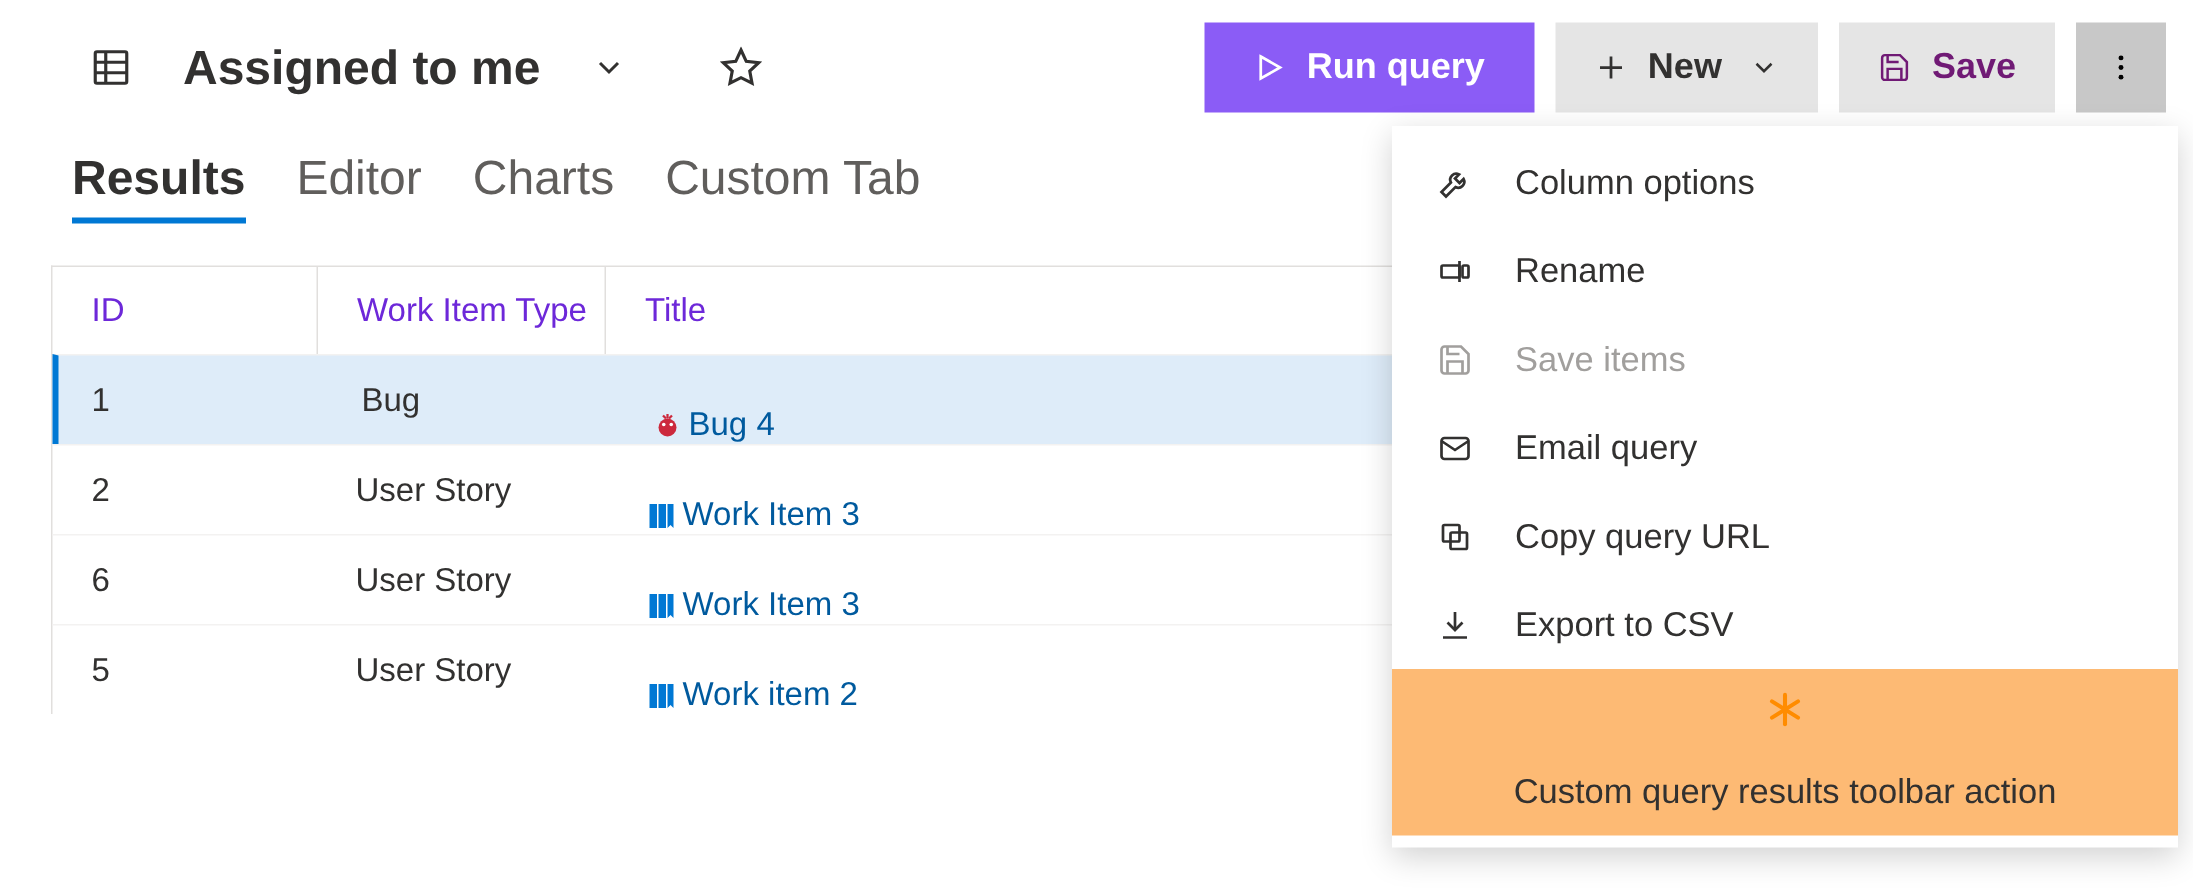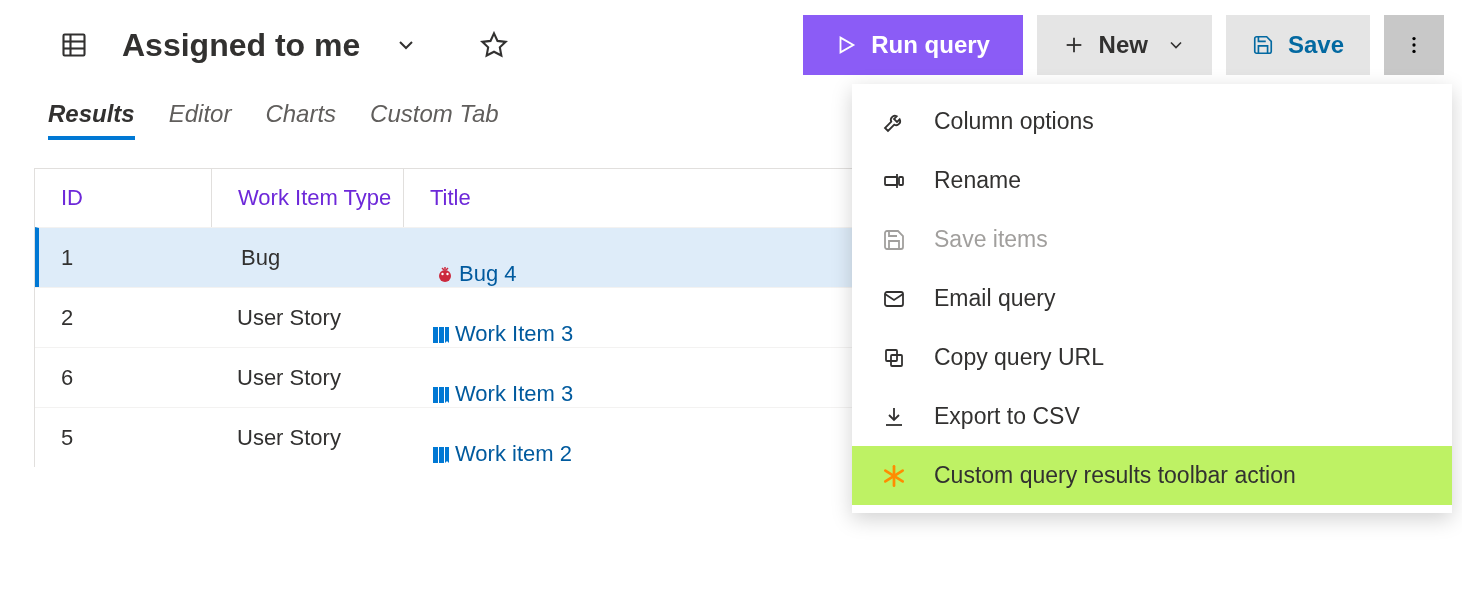--- a/index.html
+++ b/index.html
@@ -56,37 +56,36 @@
     color: #fff;
     font-weight: 600;
     min-width: 220px;
   }
   .btn.secondary {
     background: #e5e5e5;
     color: #323130;
     font-weight: 600;
   }
   .btn.secondary.disabled {
-    color: #0369a1;
+    color: #701a75;
     cursor: default;
   }
   .btn.icon-only {
     background: #c8c8c8;
     width: 60px;
     padding: 0;
   }
   .chev { margin-left: 4px; }
 
   
   .tabs {
     display: flex;
     gap: 34px;
     padding: 28px 0 0 48px;
-    font-size: 24px;
-    font-style: italic;
+    font-size: 32px;
   }
   .tab {
     padding-bottom: 8px;
     cursor: pointer;
     color: #605e5c;
   }
   .tab.active {
     color: #323130;
     font-weight: 600;
     border-bottom: 4px solid #0078d4;
@@ -130,36 +129,36 @@
   }
   .title-link { color: #005a9e; cursor: pointer; }
   .bug-icon svg { color:#cc293d; }
   .story-icon svg { color:#0078d4; }
 
   
   .menu {
     position: absolute;
     top: 84px;
     right: 10px;
-    width: 600px;
+    width: 524px;
     background: #fff;
     box-shadow: 0 6px 20px rgba(0,0,0,0.18);
     padding: 8px 0;
     z-index: 10;
   }
   .menu-item {
     display: flex;
     align-items: center;
     gap: 26px;
     padding: 14px 28px;
     font-size: 23px;
     cursor: pointer;
     line-height: 1.35;
   }
-  .menu-item:hover, .menu-item.hover { background: #bef264; }
+  .menu-item:hover, .menu-item.hover { background: #fdba74; flex-direction: column; }
   .menu-item.disabled { color: #a19f9d; cursor: default; }
   .menu-icon { width: 28px; display:flex; justify-content:center; flex-shrink:0; }
   .menu-item.disabled .menu-icon { color:#a19f9d; }
   .menu-label {}
 
   svg { display:block; }
 </style>
 </head>
 <body>
 

